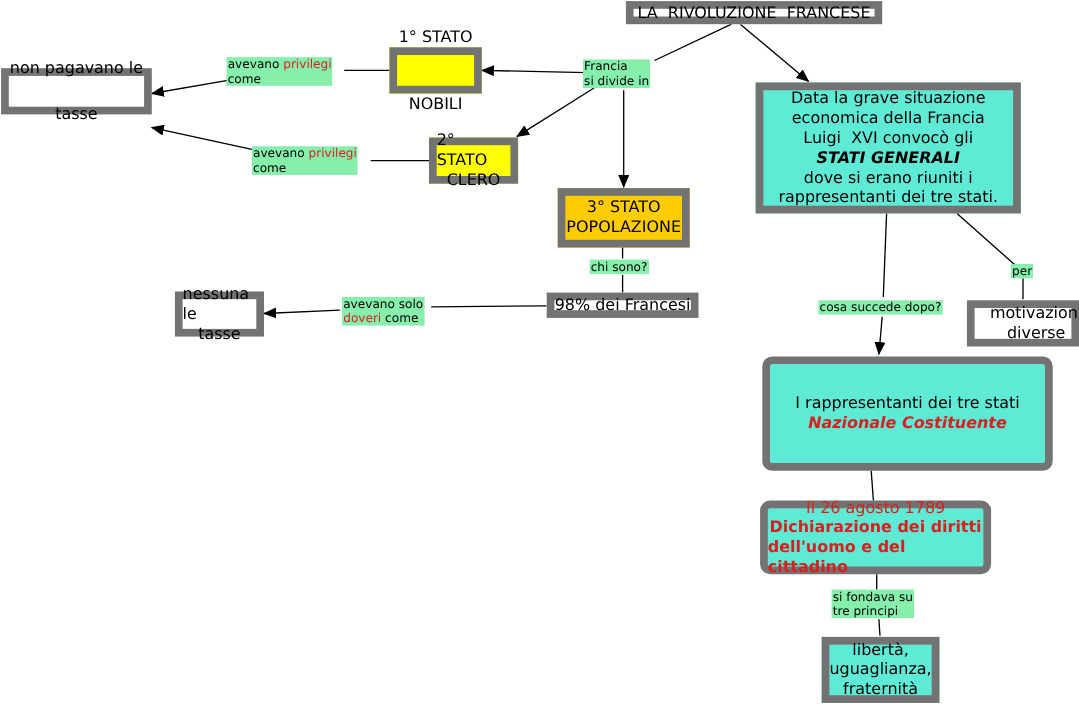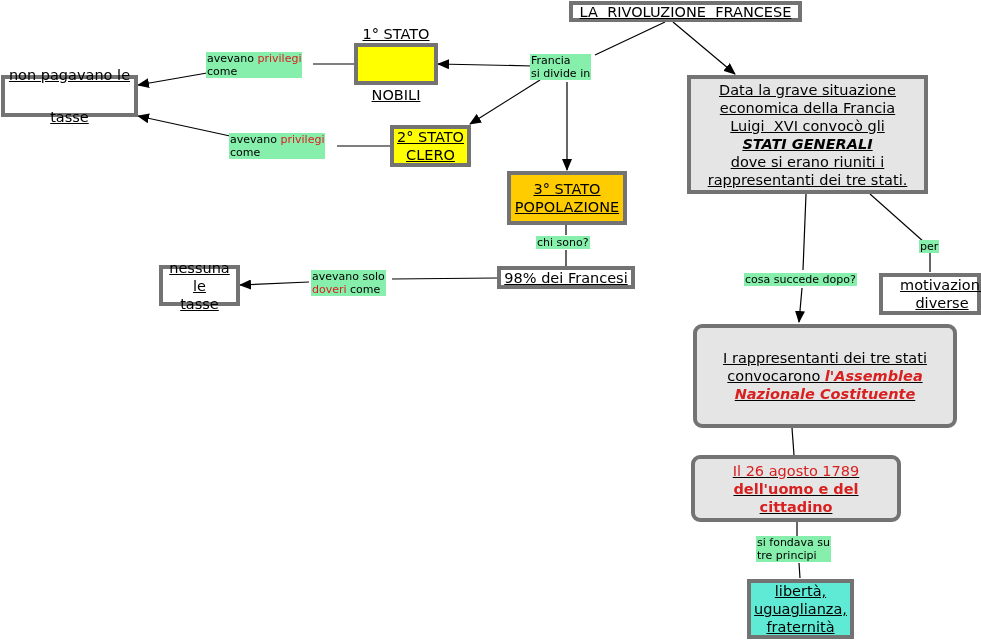--- a/index.html
+++ b/index.html
@@ -1,25 +1,25 @@
 <!DOCTYPE html>
 <html><head>
 <meta charset="utf-8">
 <style>
   html, body { margin:0; padding:0; background:#ffffff; }
   body { width:981px; height:640px; position:relative; overflow:hidden;
          font-family:"DejaVu Sans", "Liberation Sans", sans-serif; color:#000; }
   svg.links { position:absolute; left:0; top:0; width:981px; height:640px; }
-  .node { position:absolute; box-sizing:border-box; border:4px solid #737373;
-          text-align:center; font-size:14.5px; line-height:18px;
-          display:flex; flex-direction:column; justify-content:center; align-items:center;text-decoration:underline; }
+  .node { position:absolute; box-sizing:border-box; border:7px solid #737373;
+          text-align:left; font-size:14.5px; line-height:18px;
+          display:flex; flex-direction:column; justify-content:center; align-items:center; }
   .white { background:#ffffff; }
   .yellow { background:#ffff00; }
   .orange { background:#ffcc00; }
-  .green { background:#e5e5e5; }
+  .green { background:#5eead4; }
   .pale { background:#5eead4; }
   .rounded { border-radius:9px; }
   .lbl { position:absolute; font-size:11px; line-height:13px; text-align:left;
          background:#86efac; padding:0 1px; white-space:nowrap; }
   .red { color:#d92020; }
   .bi { font-weight:bold; font-style:italic; }
   .b { font-weight:bold; }
 </style>
 </head>
 <body>
@@ -66,21 +66,21 @@
 
     <line x1="797" y1="522" x2="797" y2="536"></line>
     <line x1="799" y1="563" x2="800" y2="578"></line>
   </g>
 </svg>
 
 <div class="node white" style="left:569px;top:1px;width:233px;height:21px;font-size:14.5px;">
   <span style="white-space:pre;">LA  RIVOLUZIONE  FRANCESE</span>
 </div>
 
-<div class="node white" style="left:1px;top:75px;width:137px;height:42px;gap:24px;">
+<div class="node white" style="left:1px;top:62px;width:137px;height:42px;gap:24px;">
   <span>non pagavano le</span>
   <span>tasse</span>
 </div>
 
 <div class="node yellow" style="left:354px;top:43px;width:84px;height:42px;gap:43px;">
   <span>1° STATO</span>
   <span>NOBILI</span>
 </div>
 
 <div class="node yellow" style="left:390px;top:125px;width:81px;height:42px;">
@@ -111,26 +111,26 @@
   <span>rappresentanti dei tre stati.</span>
 </div>
 
 <div class="node white" style="left:879px;top:273px;width:102px;height:42px;padding-left:24px;">
   <span>motivazioni</span>
   <span>diverse</span>
 </div>
 
 <div class="node green rounded" style="left:661px;top:324px;width:264px;height:104px;margin-left:32px;">
   <span>I rappresentanti dei tre stati</span>
-  <span style="white-space:pre;"><span>convocarono </span><span class="bi red">l'Assemblea</span></span>
   <span class="bi red">Nazionale Costituente</span>
 </div>
 
 <div class="node green rounded" style="left:691px;top:455px;width:210px;height:67px;">
   <span class="red">Il 26 agosto 1789</span>
+  <span class="red b">Dichiarazione dei diritti</span>
   <span class="red b">dell'uomo e del cittadino</span>
 </div>
 
 <div class="node pale" style="left:747px;top:579px;width:107px;height:60px;">
   <span>libertà,</span>
   <span>uguaglianza,</span>
   <span>fraternità</span>
 </div>
 
 <div class="lbl" style="left:530px;top:54px;">

